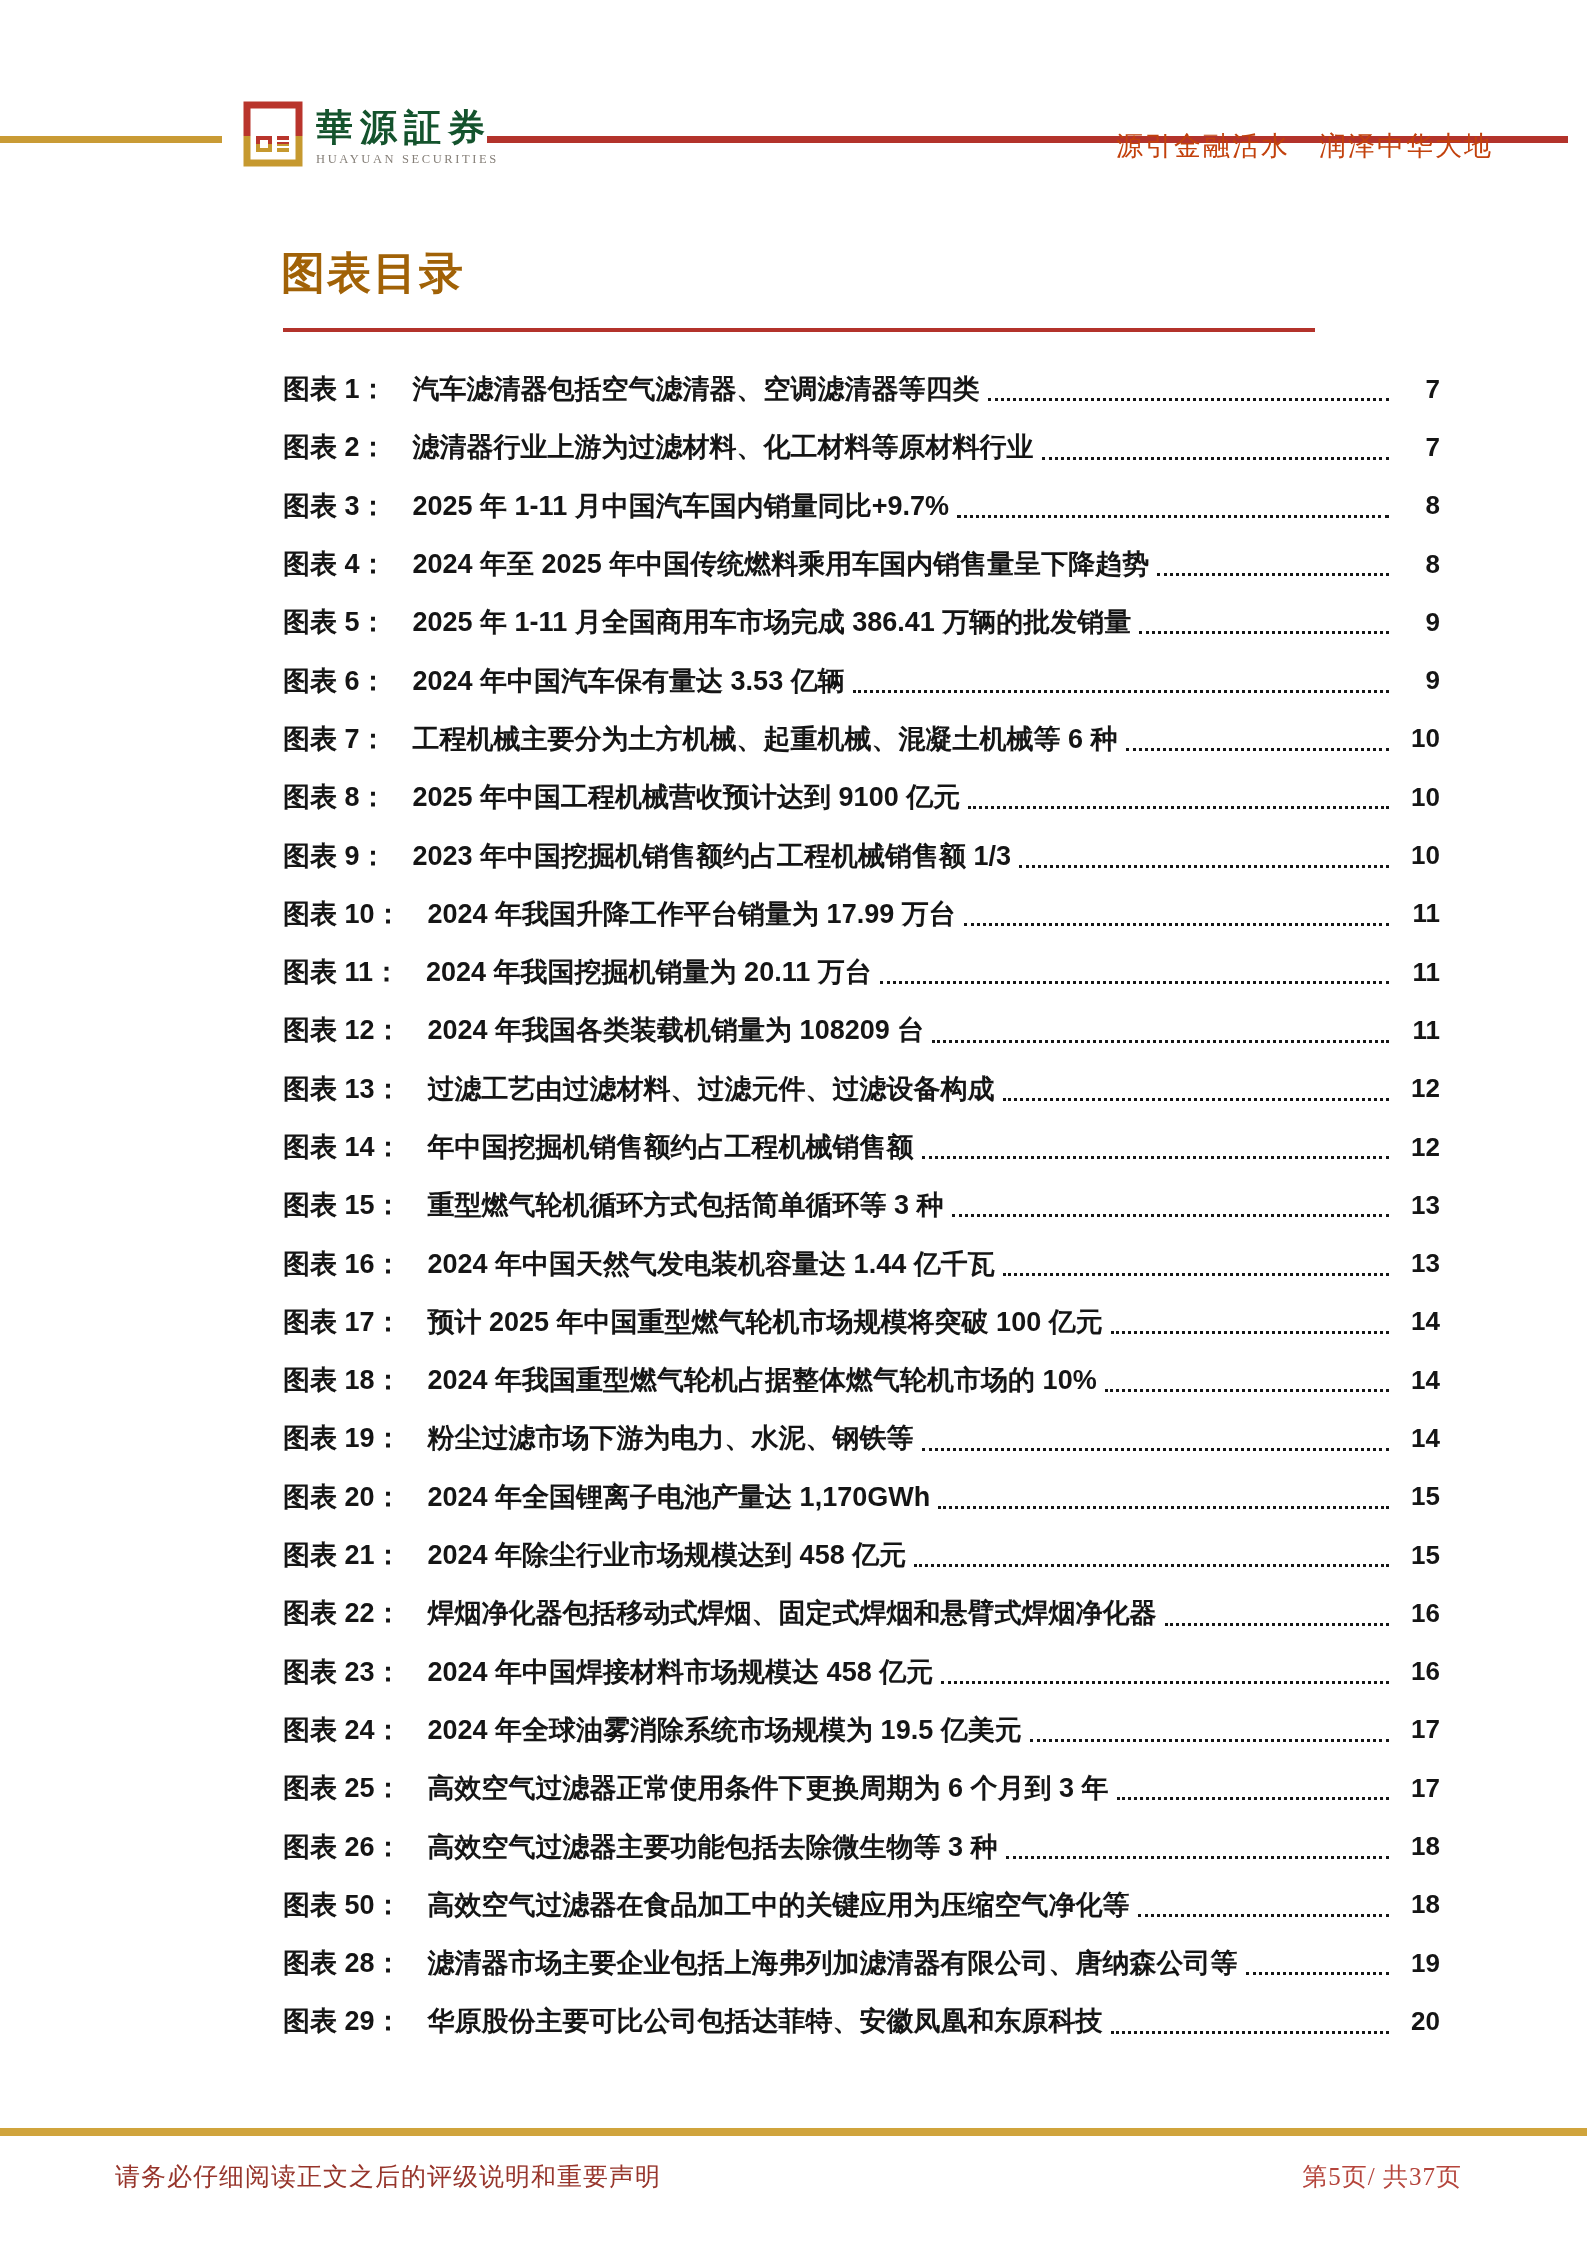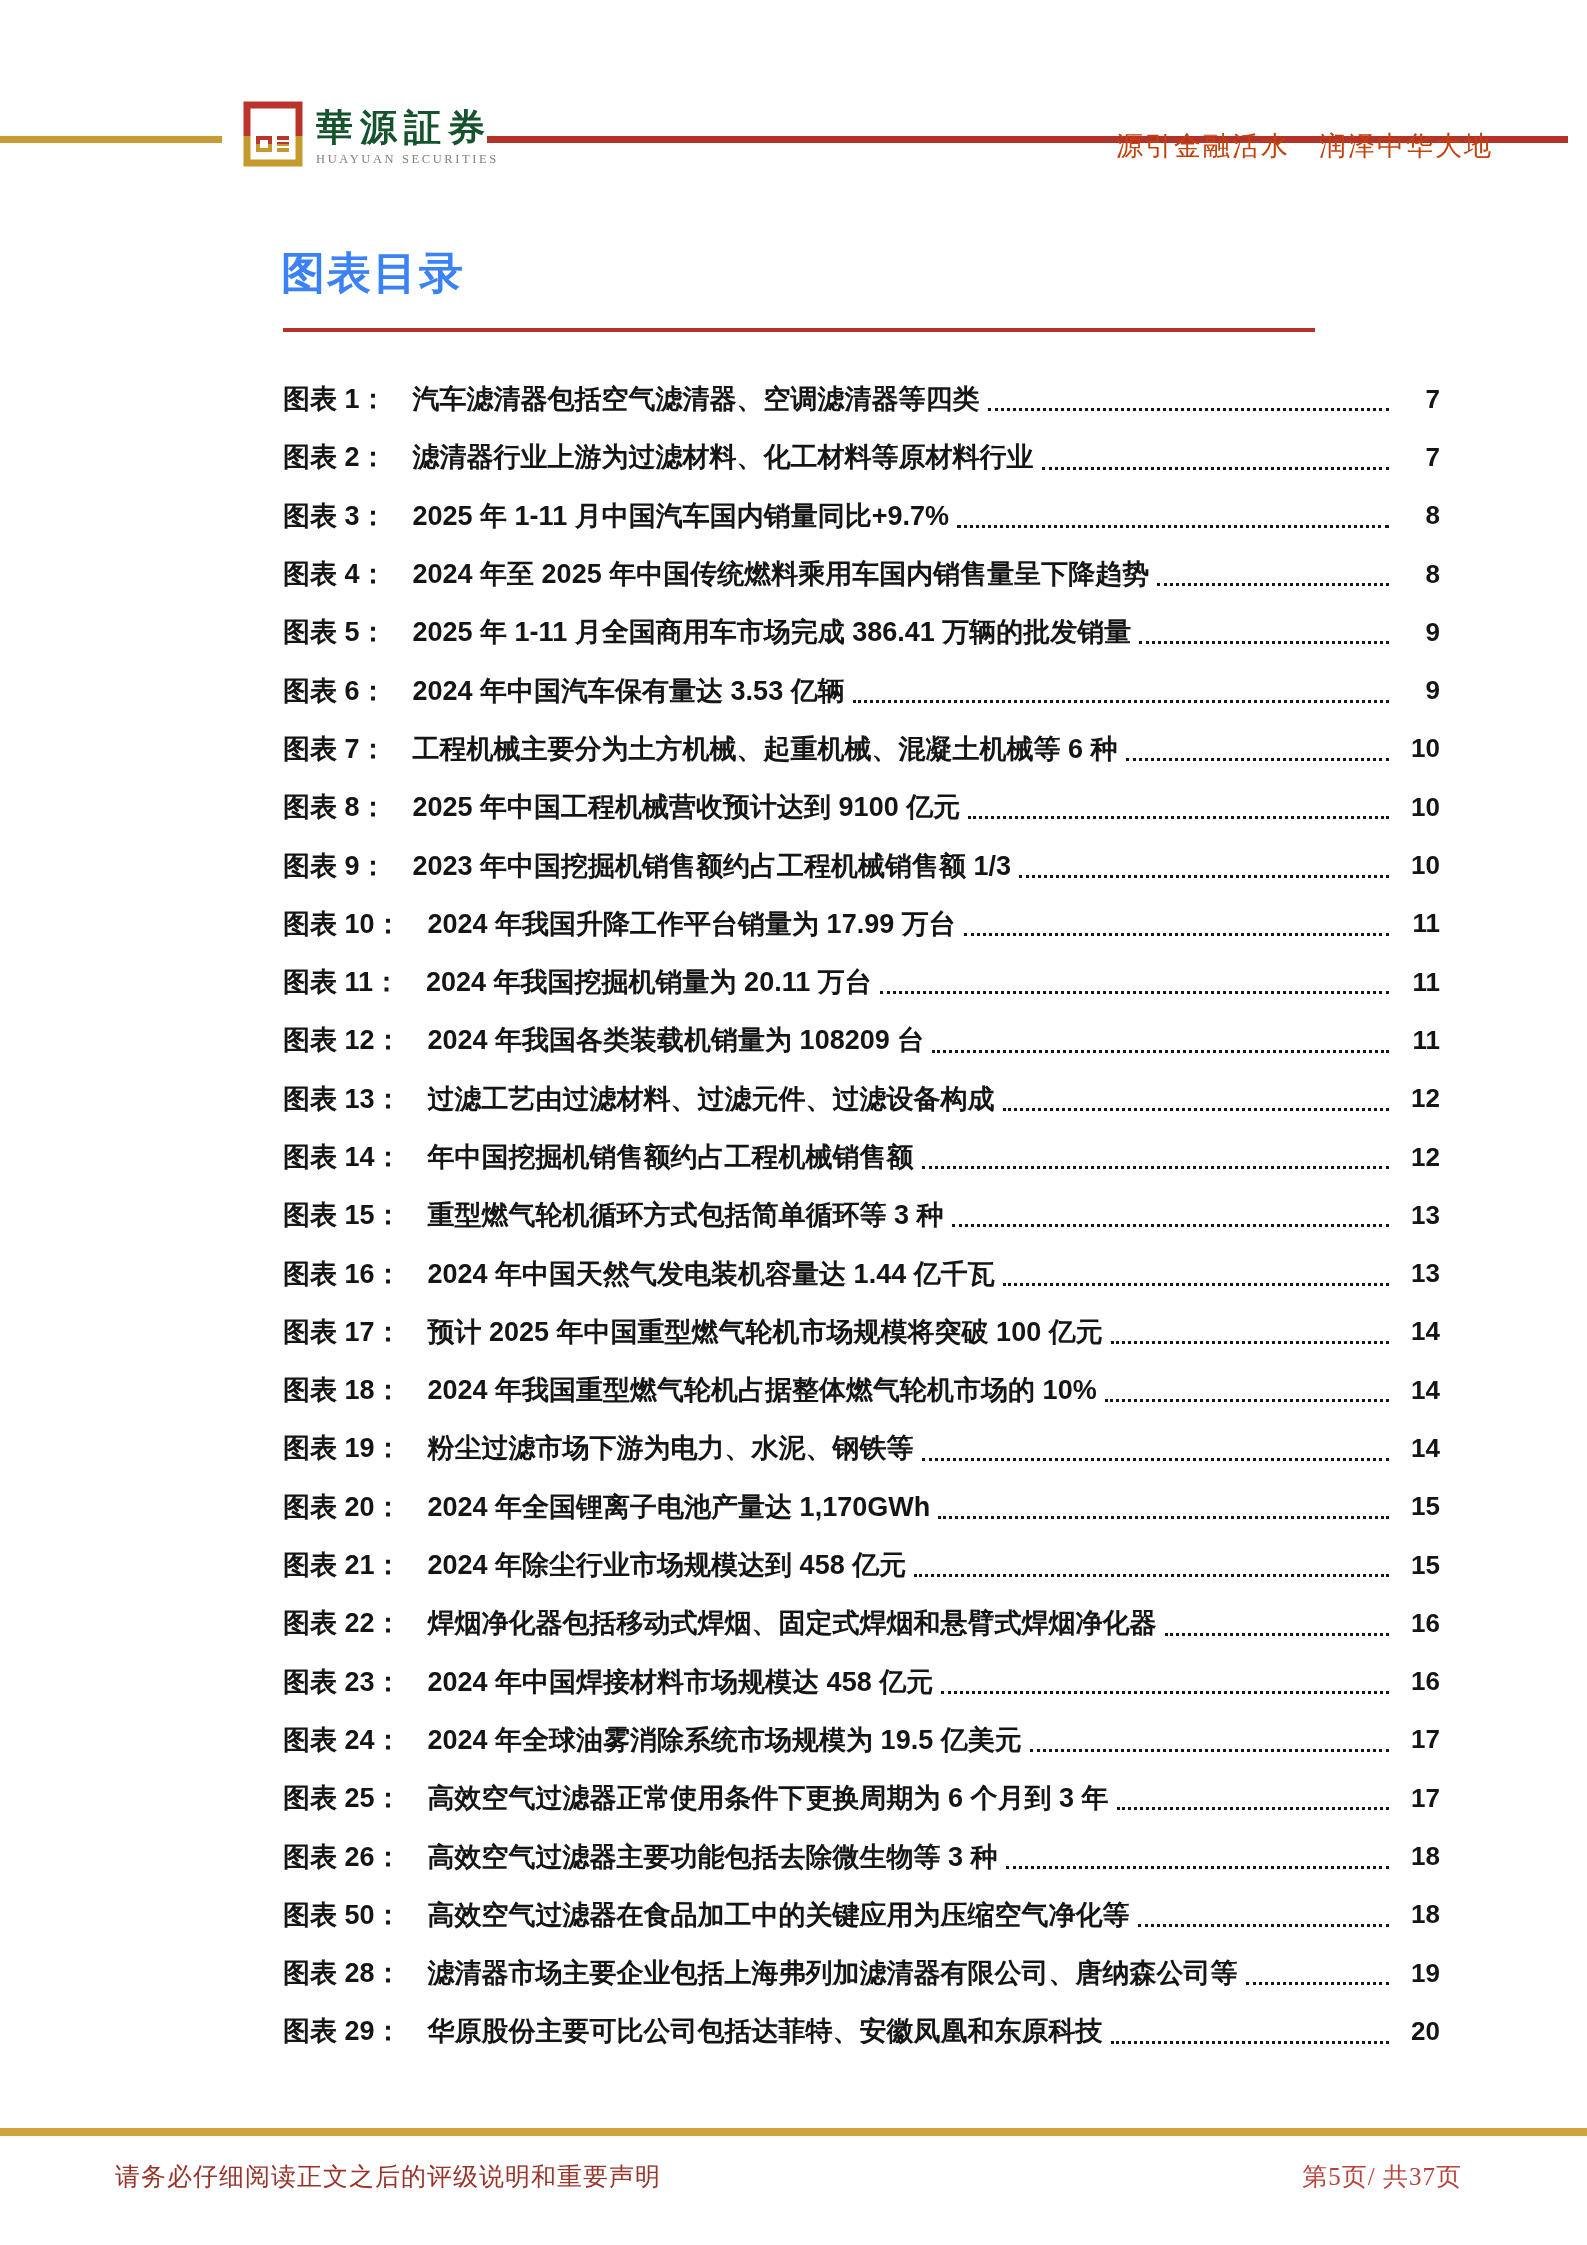--- a/index.html
+++ b/index.html
@@ -25,26 +25,26 @@
   }
   .hdr-tagline{
     position:absolute;right:94px;top:84px;
     font-size:27px;color:#c2410c;letter-spacing:2px;white-space:nowrap;
     font-family:"Liberation Serif",serif;
     margin-top:44px;
   }
   
   .doc-title{
     position:absolute;left:281px;top:244px;
-    font-size:44px;font-weight:700;color:#3b82f6;letter-spacing:2px;
+    font-size:44px;font-weight:700;color:#a16207;letter-spacing:2px;
   }
   .title-divider{position:absolute;left:283px;top:328px;width:1032px;height:4px;background:#B3332B;}
   
   .toc{
-    position:absolute;left:283px;top:370px;width:1157px;
+    position:absolute;left:283px;top:360px;width:1157px;
   }
   .toc-entry{
     display:flex;align-items:center;height:58.3px;
     font-size:27px;color:#151515;font-weight:600;white-space:nowrap;
   }
   .toc-label{flex:0 0 auto;min-width:78px;}
   .toc-caption{flex:0 0 auto;padding-left:26px;}
   .toc-leader{
     flex:1 1 auto;align-self:flex-end;
     border-bottom:3.4px dotted #161616;

